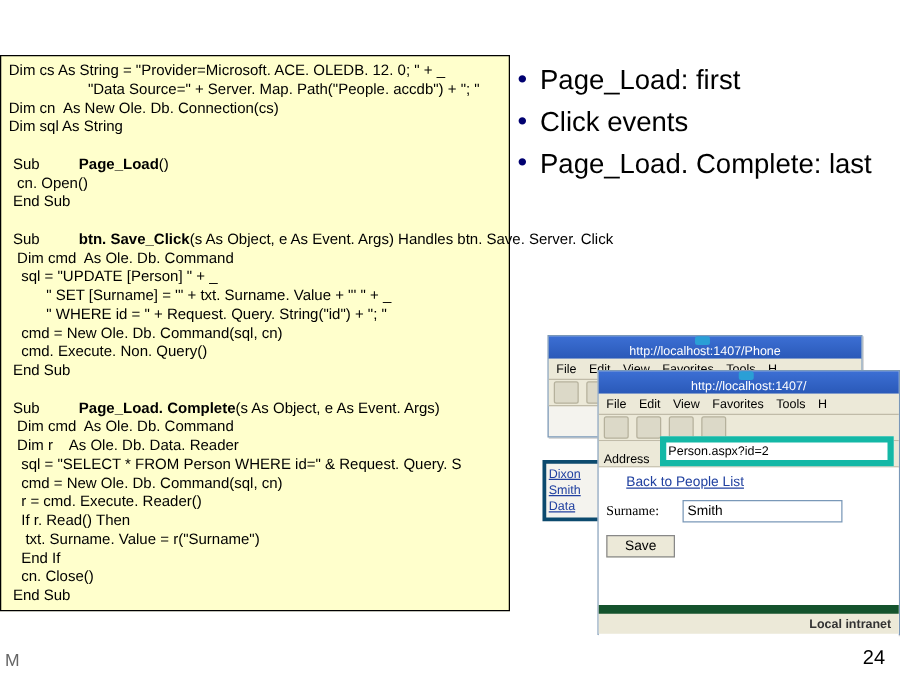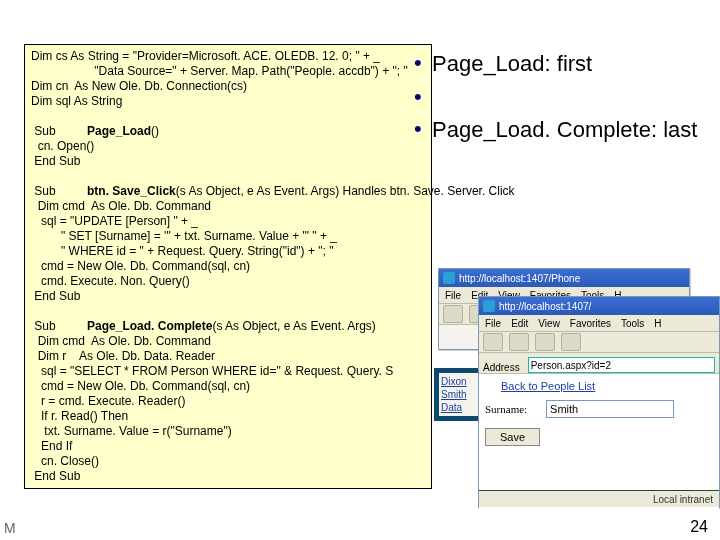--- a/index.html
+++ b/index.html
@@ -22,21 +22,21 @@
     text-align: center;
     font-size: 36px;
     font-weight: bold;
     color: #000070;
     margin: 4px 0 0 0;
     border-bottom: 3px solid #000070;
     padding-bottom: 2px;
   }
   .code-box {
     position: absolute;
-    left: 24px;
+    left: 0;
     top: 44px;
     width: 394px;
     background: #ffffcc;
     border: 1px solid #000;
     font-family: Arial, sans-serif;
     font-size: 12px;
     line-height: 1.25;
     padding: 4px 6px;
     white-space: pre;
     color: #000;
@@ -79,20 +79,21 @@
   .win1 { left: 0; top: 0; width: 250px; height: 80px; }
   .win2 { left: 40px; top: 28px; width: 240px; height: 210px; }
   .titlebar {
     height: 18px;
     background: linear-gradient(#3c6fd4,#2a59b8);
     color: #fff;
     display: flex;
     align-items: center;
     padding: 0 4px;
     font-size: 10px;
+    flex-direction: column;
   }
   .titlebar .ie {
     width: 12px; height: 12px; background: #2a9fd6; border-radius: 2px; margin-right: 4px;
     display: inline-block;
   }
   .menubar {
     height: 16px;
     background: #ece9d8;
     border-bottom: 1px solid #c0bba8;
     display: flex;
@@ -119,37 +120,37 @@
     border-bottom: 1px solid #c0bba8;
     display: flex;
     align-items: flex-end;
     gap: 8px;
     padding: 0 4px;
   }
   .addrbar input {
     flex: 1;
     height: 14px;
     font-size: 10px;
-    border: 1px solid #14b8a6;
+    border: 5px solid #14b8a6;
     padding: 0 2px;
   }
   .page-body {
     background: #fff;
     height: calc(100% - 74px);
     padding: 6px;
     font-size: 11px;
     color: #000;
   }
   .sidebar-list {
     position: absolute;
     left: -4px;
     top: 100px;
     width: 40px;
     background: #f4f3ee;
-    border: 5px solid #0c4a6e;
+    border: 3px solid #0c4a6e;
     font-size: 10px;
     padding: 2px;
     line-height: 1.3;
     color: #2040a0;
     text-decoration: underline;
   }
   .page-body .link { color: #2040a0; text-decoration: underline; display: inline-block; margin-bottom: 8px; padding-left: 16px; }
   .page-body .lbl { display: inline-block; width: 58px; font-family: Liberation Serif, serif; }
   .page-body input[type=text] {
     border: 1px solid #7a98b8;
@@ -164,27 +165,28 @@
     padding: 2px 14px;
     background: #ece9d8;
     border: 1px solid #888;
     font-size: 11px;
   }
   .statusbar {
     position: absolute;
     bottom: 0; left: 0; right: 0;
     height: 16px;
     background: #ece9d8;
-    border-top: 1px solid #14532d;
+    border-top: 7px solid #14532d;
     display: flex;
     justify-content: flex-end;
     align-items: center;
     padding: 0 6px;
     font-size: 10px;
     color: #333;
+    font-weight: bold;
   }
   .footer-left {
     position: absolute;
     left: 4px;
     bottom: 4px;
     font-size: 14px;
     color: #666;
   }
   .footer-right {
     position: absolute;
@@ -229,20 +231,21 @@
    cn. Close()
  End Sub</div>
 
   <div class="bullets">
       <div class="row">
         <span class="dot">•</span>
         <span class="txt">Page_Load: first</span>
       </div>
       <div class="row">
         <span class="dot">•</span>
+        <span class="txt">Click events</span>
       </div>
       <div class="row">
         <span class="dot">•</span>
         <span class="txt">Page_Load. Complete: last</span>
       </div>
     </div>
 
   <div class="browser-stack">
     <div class="win win1">
       <div class="titlebar">

